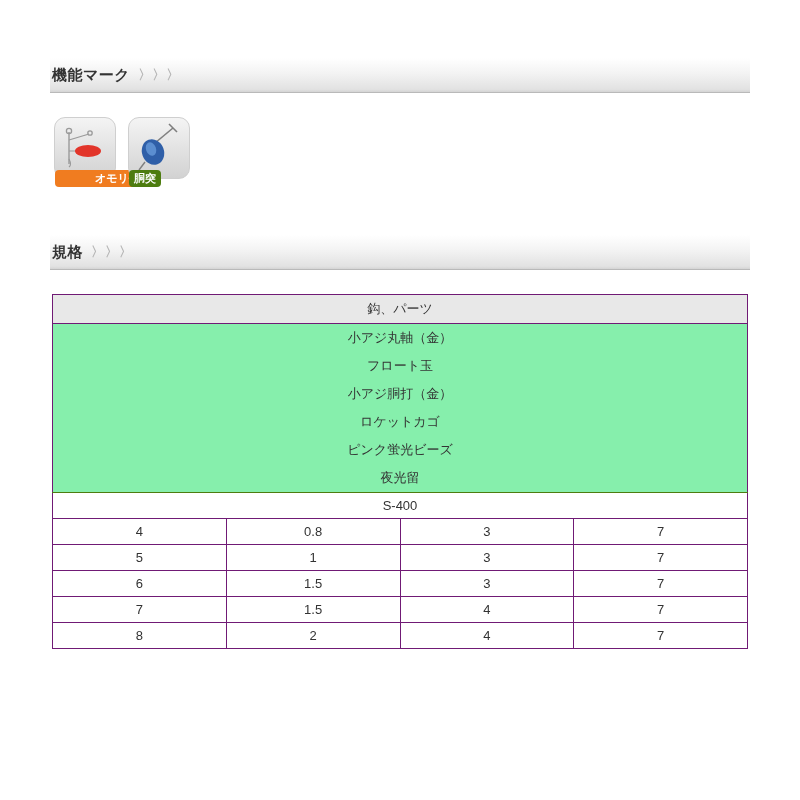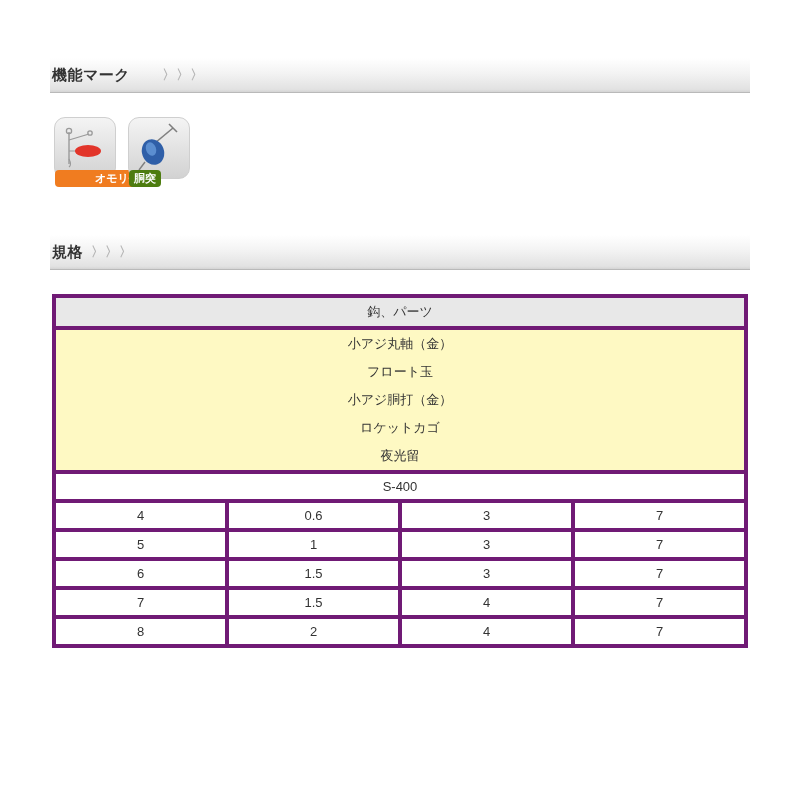--- a/index.html
+++ b/index.html
@@ -96,49 +96,49 @@
     padding: 0 2px;
   }
   table.spec {
     width: 100%;
     border-collapse: collapse;
     table-layout: fixed;
     font-size: 13px;
   }
   table.spec th,
   table.spec td {
-    border: 4px solid #701a75;
+    border: 1px solid #701a75;
     text-align: center;
     padding: 5px 2px;
     color: #333333;
     font-weight: normal;
     height: 15px;
   }
   table.spec th.head {
     background: #e8e8e8;
     font-weight: normal;
   }
   table.spec td.plain {
-    background: #fef9c3;
+    background: #86efac;
     border-top: none;
     border-bottom: none;
     font-family: Liberation Mono, monospace;
   }
   table.spec td.plain.first { border-top: none; }
   table.spec td.plain.last { border-bottom: 1px solid #4d7c0f; }
   table.spec tr.data td {
     background: #ffffff;
   }
 </style>
 </head>
 <body>
 
 <div class="page">
 
-  <div class="section-head" style="margin-top:58px;gap:24px;">
+  <div class="section-head" style="margin-top:58px;">
     <span class="title">機能マーク</span>
     <span class="chev">〉〉〉</span>
   </div>
 
   <div class="marks-area">
 
     <div class="mark">
       <div class="mark-tile tile-a">
         <svg width="62" height="62" viewBox="0 0 62 62" aria-hidden="true">
           <line x1="14" y1="14" x2="14" y2="46" stroke="#9a9a9a" stroke-width="1.4"></line>
@@ -191,28 +191,31 @@
         <tr>
           <td class="plain" colspan="4">フロート玉</td>
         </tr>
         <tr>
           <td class="plain" colspan="4">小アジ胴打（金）</td>
         </tr>
         <tr>
           <td class="plain" colspan="4">ロケットカゴ</td>
         </tr>
         <tr>
+          <td class="plain" colspan="4">ピンク蛍光ビーズ</td>
+        </tr>
+        <tr>
           <td class="plain last" colspan="4">夜光留</td>
         </tr>
         <tr>
           <td colspan="4">S-400</td>
         </tr>
         <tr class="data">
           <td>4</td>
-          <td>0.6</td>
+          <td>0.8</td>
           <td>3</td>
           <td>7</td>
         </tr>
         <tr class="data">
           <td>5</td>
           <td>1</td>
           <td>3</td>
           <td>7</td>
         </tr>
         <tr class="data">

